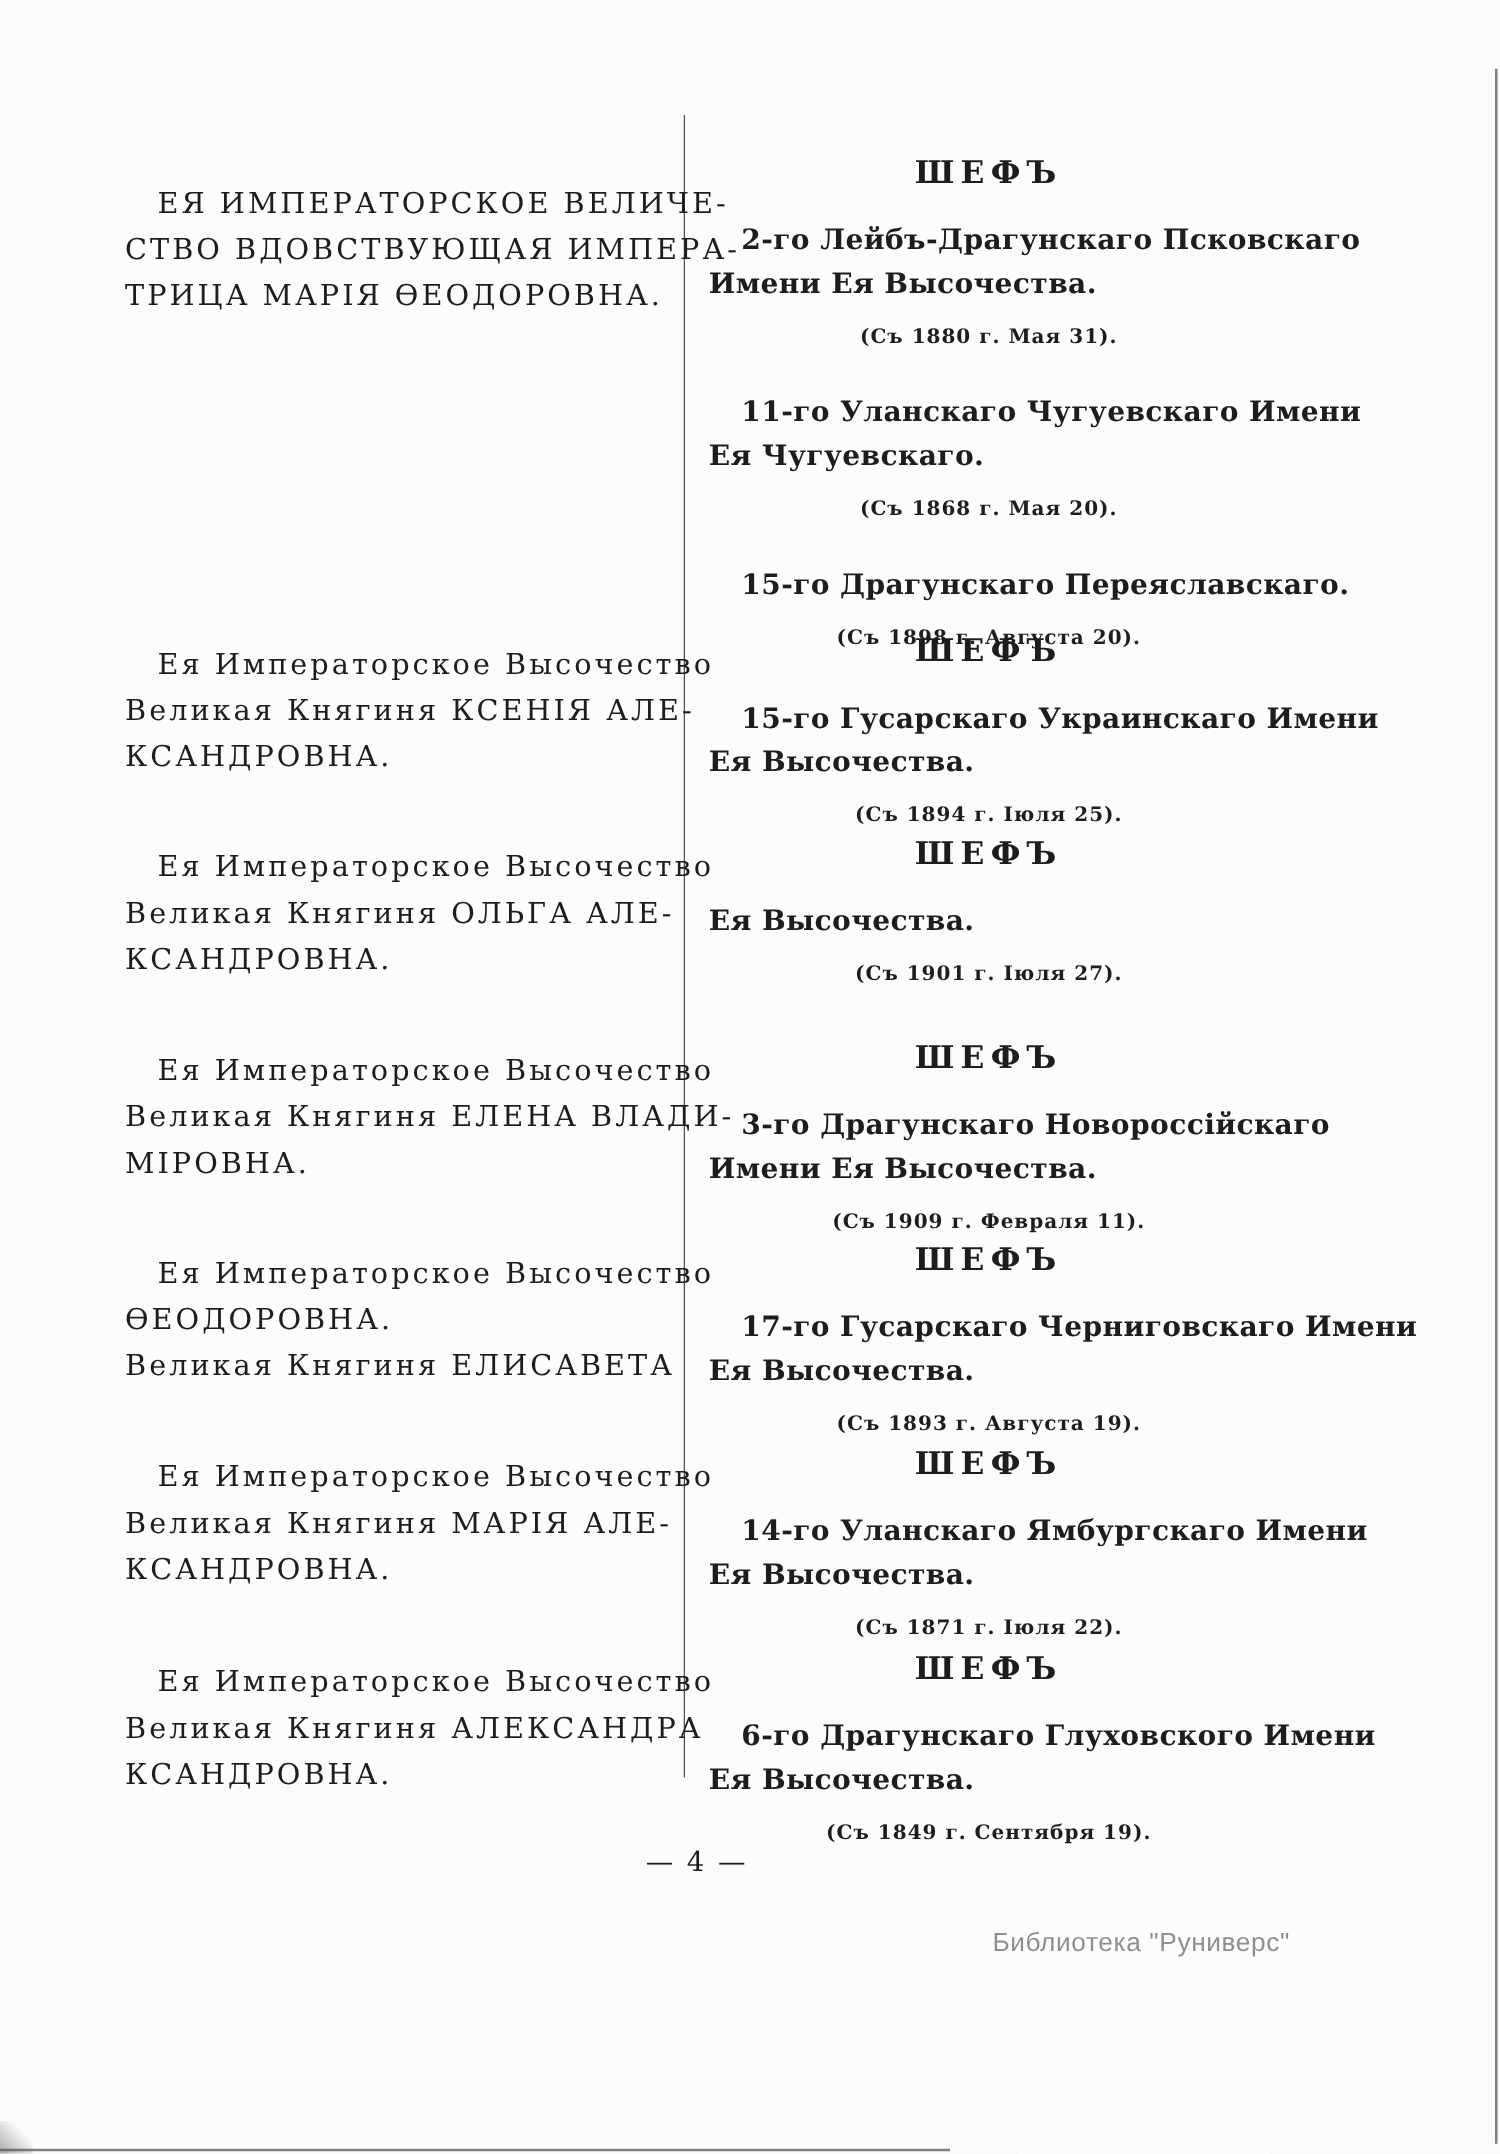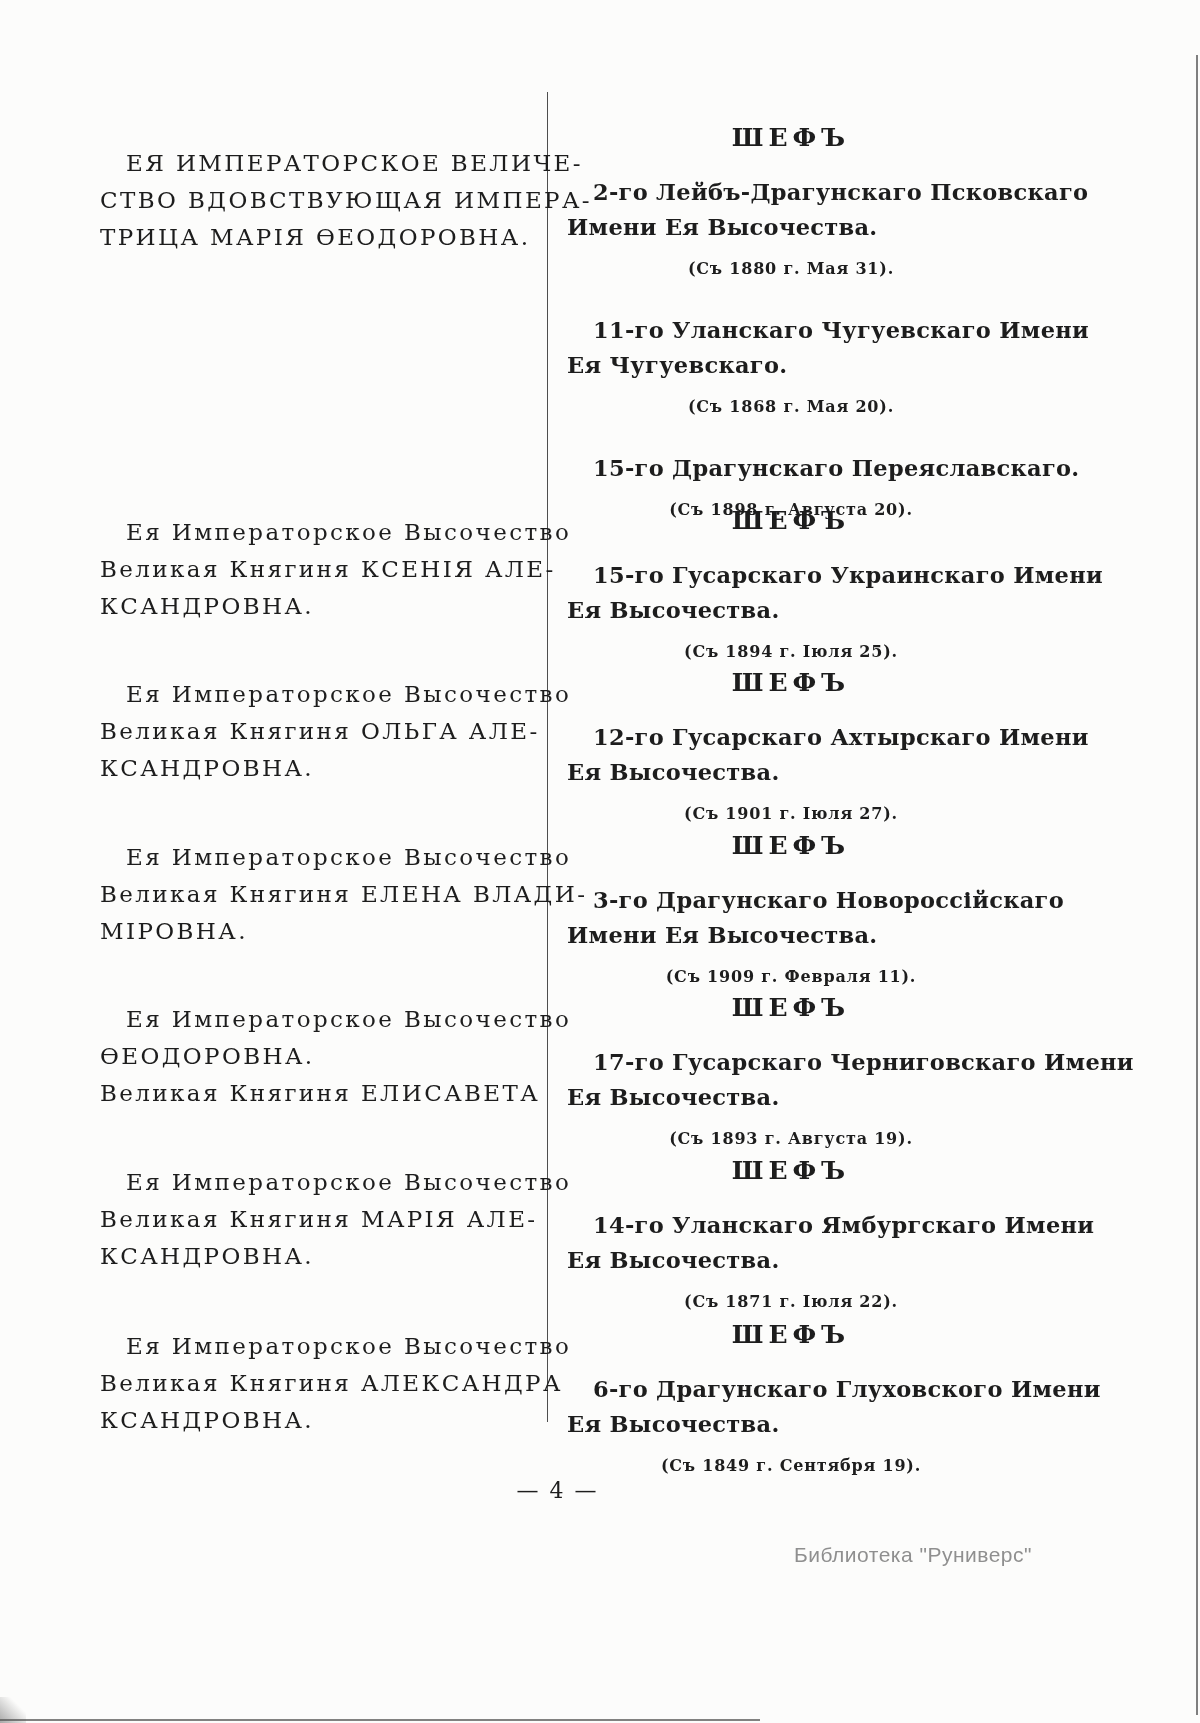--- a/index.html
+++ b/index.html
@@ -173,21 +173,20 @@
       <div class="lcol">
         <div class="person">
           <div class="ln jl first">Ея Императорское Высочество</div>
           <div class="ln jl">Великая Княгиня ОЛЬГА АЛЕ-</div>
           <div class="ln">КСАНДРОВНА.</div>
         </div>
       </div>
       <div class="rcol">
         <div class="sheff">ШЕФЪ</div>
         <div class="regiment">
-          <div class="ln jl first">12-го Гусарскаго Ахтырскаго Имени</div>
           <div class="ln">Ея Высочества.</div>
           <div class="date">(Съ 1901 г. Іюля 27).</div>
         </div>
       </div>
     </div>
 
     <div class="section s3">
       <div class="lcol">
         <div class="person">
           <div class="ln jl first">Ея Императорское Высочество</div>

